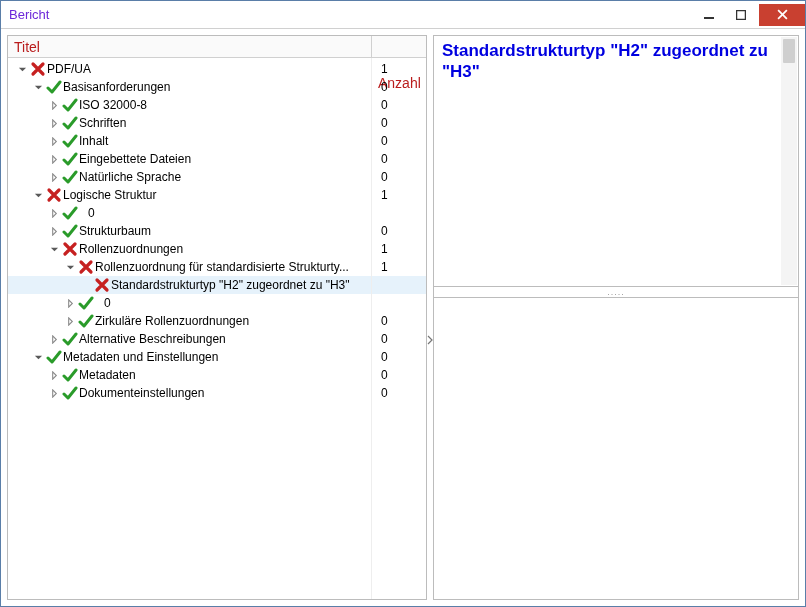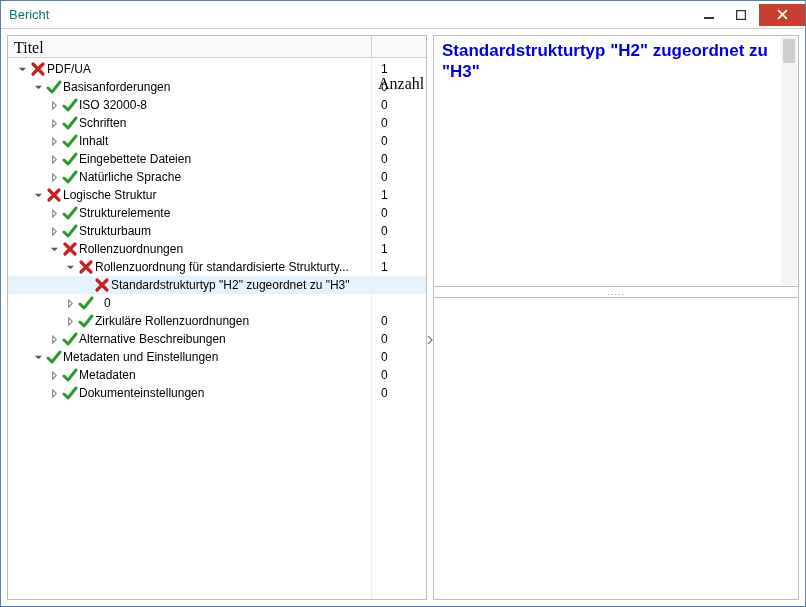--- a/index.html
+++ b/index.html
@@ -13,21 +13,21 @@
     border: 1px solid #5a7ea8;
   }
   .titlebar {
     height: 28px;
     background: #fff;
     display: flex;
     align-items: center;
     padding-left: 8px;
     border-bottom: 1px solid #d0d0d0;
   }
-  .titlebar .title { font-size: 13px; color: #0f766e; flex: 1; }
+  .titlebar .title { font-size: 13px; color: #6d28d9; flex: 1; }
   .win-btn {
     width: 32px; height: 22px;
     display: flex; align-items: center; justify-content: center;
     color: #333;
   }
   .win-btn.close { background: #c94030; color: #fff; width: 46px; height: 22px; margin-left:2px;}
   .win-btn svg { display: block; }
   .content {
     display: flex;
     height: calc(100% - 28px);
@@ -43,23 +43,22 @@
   }
   .tree-header {
     display: flex;
     border-bottom: 1px solid #d0d0d0;
     background: #fafafa;
     height: 22px;
     align-items: stretch;
   }
   .tree-header .col {
     padding: 3px 6px;
-    font-size: 16px;
-    color: #000000;
-    font-family: Liberation Serif, serif;
+    font-size: 14px;
+    color: #b91c1c;
   }
   .tree-header .col.title-col {
     flex: 1;
     border-right: 1px solid #d0d0d0;
   }
   .tree-header .col.count-col {
     width: 54px;
     text-align: right;
     margin-top: 36px;
   }
@@ -326,21 +325,20 @@
           <span class="expander">
             <svg width="9" height="9" viewBox="0 0 10 10">
               <path d="M3 1 L7 5 L3 9 Z" fill="none" stroke="#888" stroke-width="1.2"></path>
             </svg>
           </span>
           <span class="icon">
             <svg width="16" height="16" viewBox="0 0 16 16">
               <path d="M2 9 L6 13 L14 3" fill="none" stroke="#2a9b2a" stroke-width="3" stroke-linecap="round" stroke-linejoin="round"></path>
             </svg>
           </span>
-          <span class="label">Strukturelemente</span>
           <span class="count">0</span>
         </div>
         <div class="row">
           <span class="indent" style="width: 40px;"></span>
           <span class="expander">
             <svg width="9" height="9" viewBox="0 0 10 10">
               <path d="M3 1 L7 5 L3 9 Z" fill="none" stroke="#888" stroke-width="1.2"></path>
             </svg>
           </span>
           <span class="icon">

